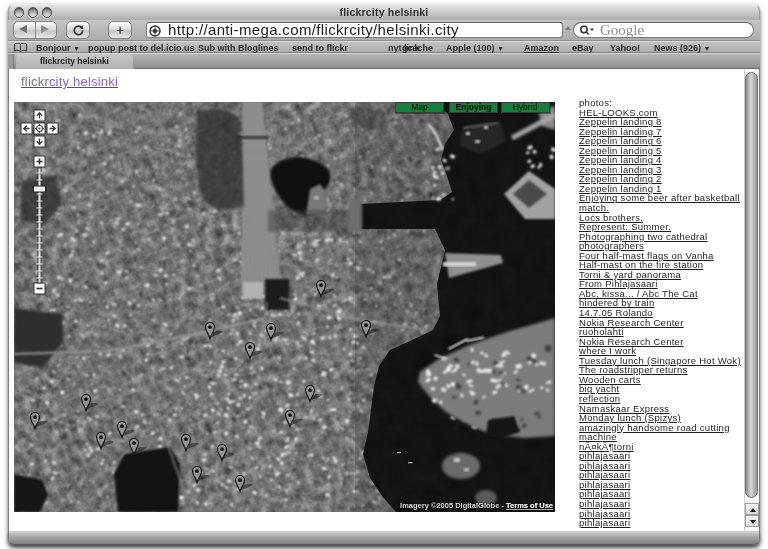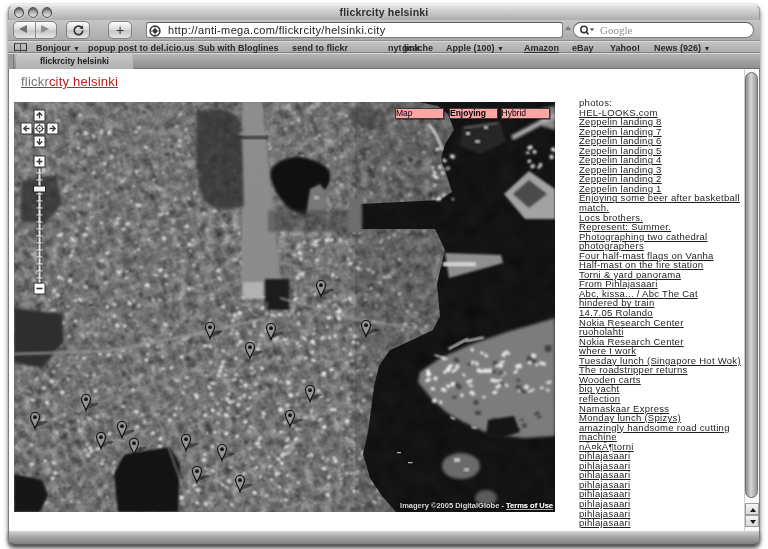--- a/index.html
+++ b/index.html
@@ -12,38 +12,38 @@
   background:linear-gradient(#e6e6e6,#bababa 75%,#aeaeae);border-top:1px solid #f0f0f0;
   border-left:1px solid #9a9a9a;border-right:1px solid #9a9a9a;}
 .tl{width:10.5px;height:10.5px;border-radius:50%;top:7px;
   background:linear-gradient(#808080,#cdcdcd 70%,#e2e2e2);
   border:1px solid #4e4e4e;box-shadow:inset 0 1.5px 2px rgba(0,0,0,0.35), 0 1px 1px rgba(255,255,255,0.5);}
 #title{left:8px;width:752px;top:5.5px;text-align:center;font-size:10.5px;font-weight:bold;color:#2e2e2e;letter-spacing:0.2px;}
 #toolbar{left:8px;top:20px;width:752px;height:21px;background:linear-gradient(#c6c6c6,#ababab);border-bottom:1px solid #8e8e8e;}
 .cap{top:21px;height:18px;border:1px solid #808080;border-radius:5px;
   background:linear-gradient(#fefefe,#d8d8d8 48%,#c6c6c6 55%,#e6e6e6);text-align:center;}
 .field{top:22px;height:16px;background:#fff;border:1px solid #7c7c7c;
-  border-top-color:#5e5e5e;font-size:11px;line-height:14px;color:#1c1c1c;}
+  border-top-color:#5e5e5e;font-size:15px;line-height:14px;color:#1c1c1c;}
 #bmbar{left:8px;top:41px;width:752px;height:12px;background:linear-gradient(#c2c2c2,#aeaeae);
   border-top:1px solid #dadada;border-bottom:1px solid #7e7e7e;}
 .bm{top:42.5px;white-space:nowrap;font-size:9px;font-weight:bold;color:#2a2a2a;}
 #tabbar{left:8px;top:53px;width:752px;height:16px;
   background:linear-gradient(#b5b5b5,#8e8e8e);border-top:1px solid #d8d8d8;border-bottom:1px solid #707070;}
 #tab{left:14px;top:54px;width:121px;height:15px;
   background:linear-gradient(#c8c8c8,#b0b0b0);
   clip-path:polygon(3px 0, calc(100% - 3px) 0, 100% 100%, 0 100%);
   box-shadow:inset 1.5px 0 0 #787878, inset -1.5px 0 0 #787878;
   font-size:8.5px;font-weight:bold;color:#1c1c1c;text-align:center;line-height:15px;}
 #content{left:8px;top:69px;width:752px;height:462px;background:#fff;
   box-shadow:inset 1px 0 0 #7e7e7e, inset -1px 0 0 #7e7e7e;}
 #h1{left:21px;top:74px;font-size:13px;letter-spacing:0.2px;color:#2a2a2a;text-decoration:underline;text-decoration-color:#555;}
 #map{left:14px;top:102px;width:541px;height:410px;overflow:hidden;}
 #map svg{position:static;}
-.mtype{position:absolute;top:6px;width:49px;height:11px;background:#fca5a5;border:1px solid #3a3a3a;
-  font-size:8.5px;line-height:9.5px;text-align:left;color:#000;box-shadow:1px 1px 0 rgba(0,0,0,0.35);}
+.mtype{position:absolute;top:0;width:49px;height:11px;background:#15803d;border:1px solid #3a3a3a;
+  font-size:8.5px;line-height:9.5px;text-align:center;color:#000;box-shadow:1px 1px 0 rgba(0,0,0,0.35);}
 #sidebar{left:571px;top:98px;width:171px;position:absolute;
   font-size:9.5px;line-height:9.55px;color:#1e1e1e;letter-spacing:0.28px;margin-left:8px;}
 #sidebar a{color:#1e1e1e;text-decoration:underline;}
 #sbtrack{left:744px;top:69px;width:15px;height:462px;background:#fbfbfb;border-left:1px solid #cfcfcf;}
 #sbthumb{left:745px;top:72px;width:13px;height:426px;border-radius:6.5px;
   background:linear-gradient(90deg,#8e8e8e,#d6d6d6 45%,#969696);border:1px solid #6e6e6e;}
 .sbbtn{left:745px;width:14px;height:12px;background:linear-gradient(#f6f6f6,#d9d9d9);
   border:1px solid #9e9e9e;font-size:6px;text-align:center;line-height:11px;color:#222;}
 #bottombar{left:8px;top:531px;width:752px;height:14px;border-radius:0 0 6px 6px;
   background:linear-gradient(#d4d4d4,#a6a6a6 45%,#8e8e8e 80%,#7e7e7e);
@@ -95,21 +95,21 @@
 <span class="bm" style="left:402px;">gcache</span>
 <span class="bm" style="left:446px;">Apple (100) <span style="position:static;font-size:7px;">▼</span></span>
 <span class="bm" style="left:524px;text-decoration:underline;">Amazon</span>
 <span class="bm" style="left:572px;">eBay</span>
 <span class="bm" style="left:610px;">Yahoo!</span>
 <span class="bm" style="left:654px;">News (926) <span style="position:static;font-size:7px;">▼</span></span>
 <div id="tabbar"></div>
 <div style="left:8px;top:54px;width:6px;height:15px;background:#9a9a9a;border-right:1px solid #777;"></div>
 <div id="tab">flickrcity helsinki</div>
 <div id="content"></div>
-<div id="h1"><span style="position:static;color:#757575;">flickr</span><span style="position:static;color:#b91c1c;">city helsinki</span></div>
+<div id="h1"><span style="position:static;color:#757575;">flickr</span><span style="position:static;color:#8b5cf6;">city helsinki</span></div>
 <div id="map"><svg id="mapsvg" width="541" height="410" viewBox="0 0 541 410">
       <defs>
 <filter id="city" x="0" y="0" width="100%" height="100%" color-interpolation-filters="sRGB">
   <feTurbulence type="fractalNoise" baseFrequency="0.11 0.11" numOctaves="3" seed="11" result="n"></feTurbulence>
   <feColorMatrix in="n" type="matrix" values="0.33 0.33 0.33 0 0 0.33 0.33 0.33 0 0 0.33 0.33 0.33 0 0 0 0 0 0 1" result="g"></feColorMatrix>
   <feComponentTransfer in="g">
             <feFuncR type="table" tableValues="0.1 0.28 0.48 0.72 0.96"></feFuncR>
             <feFuncG type="table" tableValues="0.1 0.28 0.48 0.72 0.96"></feFuncG>
             <feFuncB type="table" tableValues="0.1 0.28 0.48 0.72 0.96"></feFuncB>
           </feComponentTransfer>

